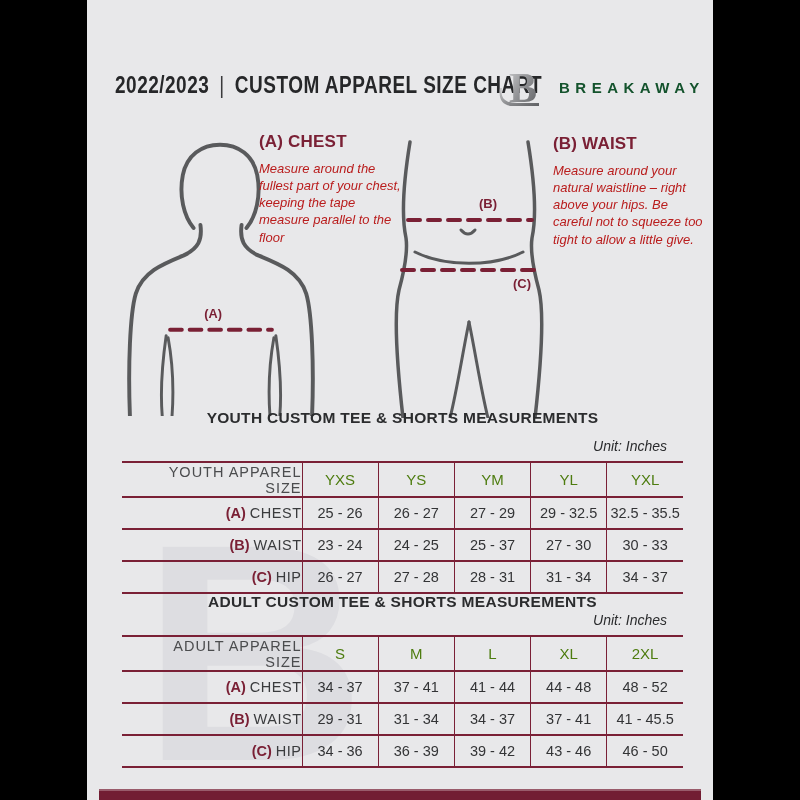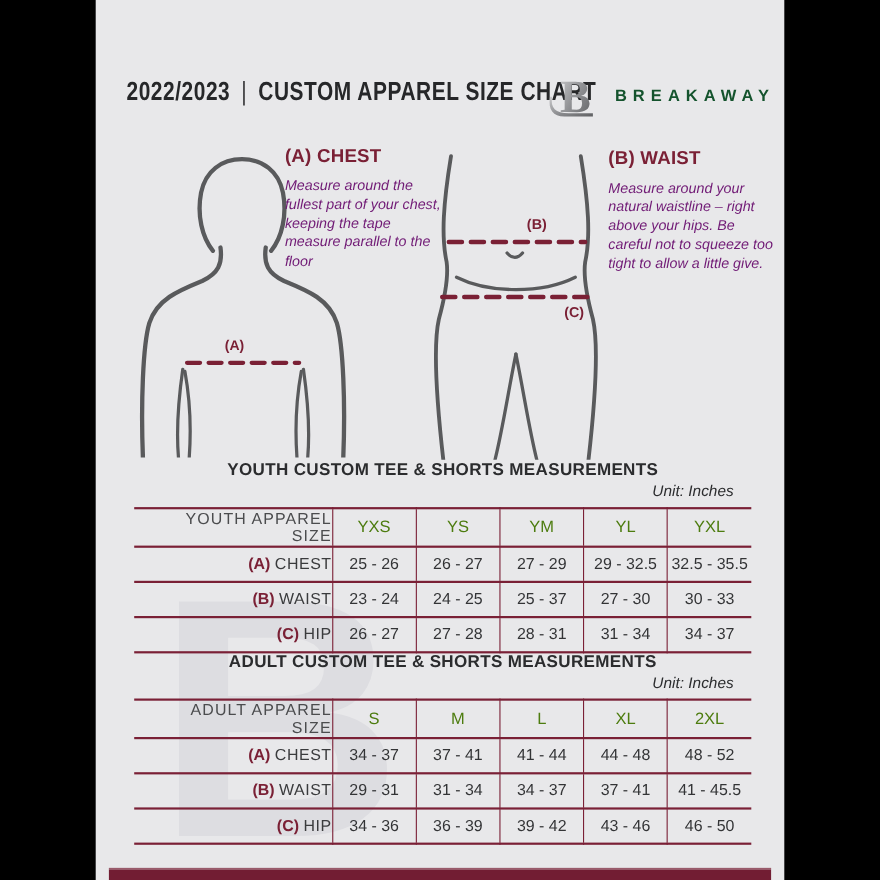--- a/index.html
+++ b/index.html
@@ -16,21 +16,21 @@
   .hdr-title{position:absolute;left:28px;top:26px;font-weight:bold;font-size:19px;color:#262729;
              letter-spacing:.5px;transform:scaleY(1.25);transform-origin:left center;white-space:nowrap;}
   .hdr-title .sep{margin:0 10px;font-weight:normal;color:#3a3a3c;}
   .logo{position:absolute;left:408px;top:14px;width:50px;height:52px;}
   .brand{position:absolute;left:472px;top:31px;font-weight:bold;font-size:15px;color:#14532d;
          letter-spacing:5.5px;white-space:nowrap;}
 
   
   .guide-block{position:absolute;width:150px;}
   .guide-h{font-weight:bold;font-size:17px;color:#7a2035;margin:0 0 8px 0;letter-spacing:.2px;}
-  .guide-p{font-style:italic;font-size:13px;line-height:1.32;color:#701a75;margin:0;}
+  .guide-p{font-style:italic;font-size:13px;line-height:1.32;color:#b91c1c;margin:0;}
   #chest-block{left:172px;top:84px;width:142px;}
   #waist-block{left:466px;top:86px;width:152px;}
   #hips-block{left:466px;top:216px;width:152px;}
 
   svg text.meas-label{font-family:"Liberation Sans",sans-serif;font-size:13px;font-weight:bold;fill:#7a2035;}
 
   
   .sec-title{position:absolute;left:35px;width:561px;text-align:center;font-weight:bold;
              font-size:15.5px;color:#2b2c2e;letter-spacing:.3px;}
   .sec-unit{position:absolute;left:19px;width:561px;text-align:right;font-style:italic;
@@ -46,21 +46,21 @@
              text-align:center;font-weight:normal;}
   table.size td:first-child,table.size th:first-child{border-left:none;text-align:right;padding-left:14px;}
   table.size tr.head th{height:33px;font-size:15px;font-weight:normal;color:#4d7c0f;}
   table.size tr.head th:first-child{font-weight:normal;font-size:14.5px;color:#4b4c4e;letter-spacing:1px;}
   table.size tr.row td{height:30px;font-size:14.5px;color:#333436;}
   .rowkey{font-weight:bold;color:#7a2035;}
   .rowlbl{color:#3a3b3d;letter-spacing:.5px;}
 
   #youth-table{top:413px;}
   #adult-table{top:587px;}
-  #youth-title{top:371px;text-align:center;} #youth-unit{top:390px;}
+  #youth-title{top:361px;text-align:center;} #youth-unit{top:390px;}
   #adult-title{top:545px;} #adult-unit{top:564px;}
 
   .footer-bar{position:absolute;left:12px;top:741px;width:602px;height:47px;background:#721d33;
               box-shadow:inset 0 2px 0 rgba(255,255,255,.28);}
 </style>
 </head>
 <body>
 
 <div class="stage">
   <div class="page">

